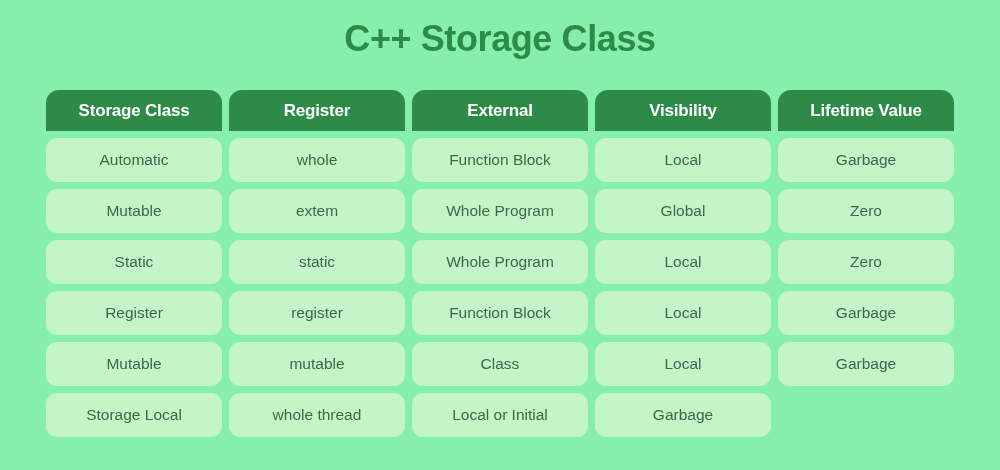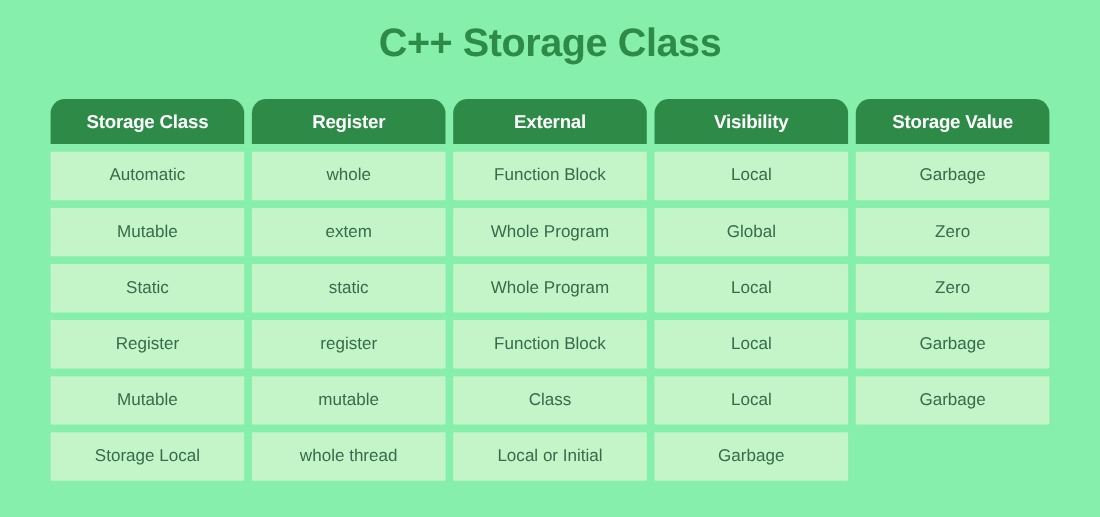--- a/index.html
+++ b/index.html
@@ -73,42 +73,42 @@
     color: #386A4C;
     font-size: 15.5px;
     font-weight: 400;
     height: 44px;
     display: flex;
     align-items: center;
     justify-content: center;
     text-align: center;
     box-sizing: border-box;
     padding: 0 6px;
-    border-radius: 1px;
+    border-radius: 11px;
   }
 
   .row.body-row:first-of-type .td {
     height: 44px;
   }
 </style>
 </head>
 <body>
 
 <div class="page">
 
   <div class="title">C++ Storage Class</div>
 
   <div class="table">
 
     <div class="row header-row">
       <div class="th">Storage Class</div>
       <div class="th">Register</div>
       <div class="th">External</div>
       <div class="th">Visibility</div>
-      <div class="th">Storage Value</div>
+      <div class="th">Lifetime Value</div>
     </div>
 
     <div class="row body-row">
       <div class="td">Automatic</div>
       <div class="td">whole</div>
       <div class="td">Function Block</div>
       <div class="td">Local</div>
       <div class="td">Garbage</div>
     </div>
 

